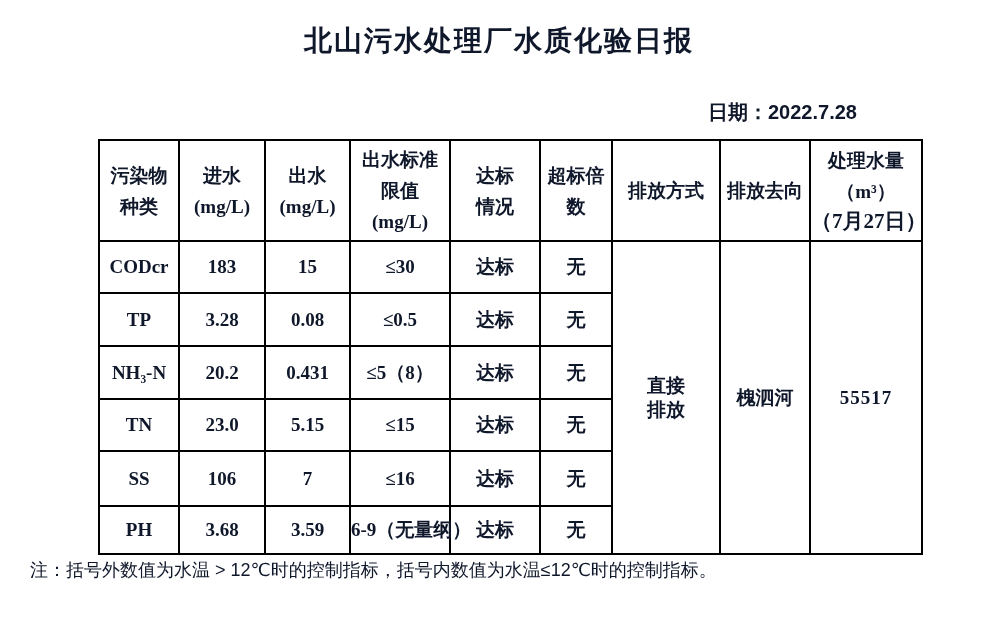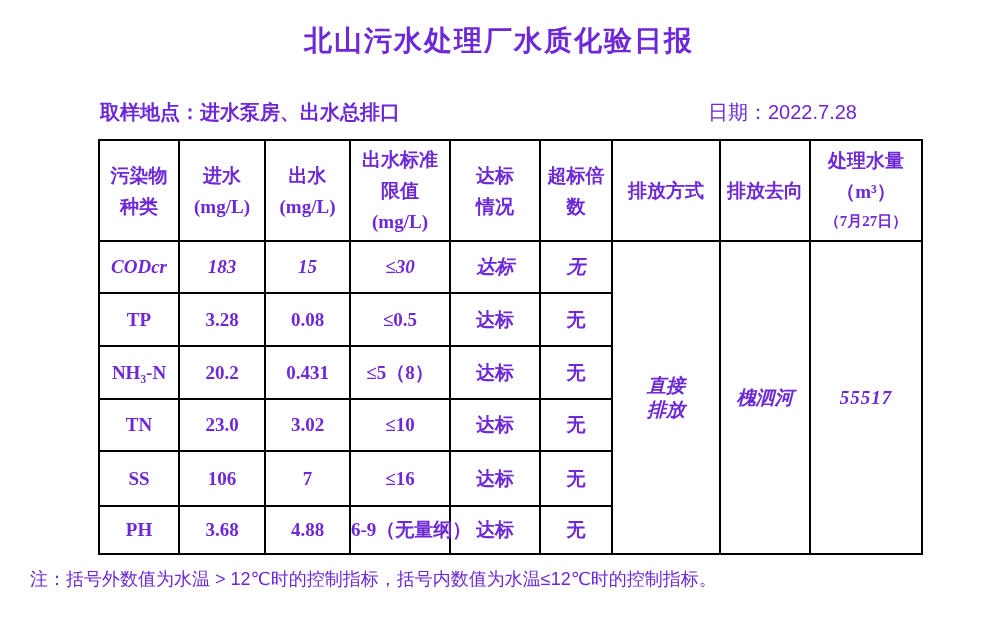--- a/index.html
+++ b/index.html
@@ -2,21 +2,21 @@
 <html><head>
 <meta charset="utf-8">
 <style>
   * { margin: 0; padding: 0; box-sizing: border-box; }
   html, body { background: #ffffff; }
   .page {
     position: relative;
     width: 998px;
     height: 622px;
     background: #ffffff;
-    color: #6d28d9;
+    color: #0f172a;
     font-family: "Liberation Serif", "DejaVu Serif", serif;
     overflow: hidden;
   }
   .title {
     position: absolute;
     top: 22px;
     left: 0;
     width: 100%;
     text-align: center;
     font-size: 28px;
@@ -30,21 +30,21 @@
     left: 100px;
     font-size: 20px;
     font-weight: 600;
     font-family: "Liberation Sans", "DejaVu Sans", sans-serif;
   }
   .meta-date {
     position: absolute;
     top: 99px;
     left: 708px;
     font-size: 20px;
-    font-weight: 400;
+    font-weight: 700;
     font-family: "Liberation Sans", "DejaVu Sans", sans-serif;
   }
   table.report {
     position: absolute;
     top: 139px;
     left: 98px;
     width: 823px;
     border-collapse: collapse;
     table-layout: fixed;
   }
@@ -57,53 +57,49 @@
     font-weight: 700;
     padding: 0;
   }
   table.report th {
     font-size: 19px;
   }
   table.report td {
     font-size: 19px;
   }
   tr.header-row { height: 101px; }
-  tr.r0 { height: 52px; font-style: italic; }
+  tr.r0 { height: 52px; }
   tr.r1 { height: 53px; }
   tr.r2 { height: 53px; margin-left: 25px; }
   tr.r3 { height: 52px; padding-left: 11px; }
   tr.r4 { height: 55px; }
   tr.r5 { height: 48px; }
   .hline { line-height: 31px; }
-  .hline-small { line-height: 29px; font-size: 15px; }
+  .hline-small { line-height: 29px; font-size: 21px; }
   .limit-small { font-size: 16px; }
   td.cell-discharge-method .dm-line { line-height: 24px; }
   td.cell-discharge-method .dm-line + .dm-line { }
   td.cell-destination { padding-bottom: 36px; }
   td.cell-volume { font-size: 30px; letter-spacing: 1px; }
   .note {
     position: absolute;
     top: 558px;
     left: 30px;
     font-size: 18px;
     font-weight: 500;
     font-family: "Liberation Sans", "DejaVu Sans", sans-serif;
-    margin-top: 9px;
   }
 </style>
 </head>
 <body>
 
 <div class="page">
 
   <div class="title">北山污水处理厂水质化验日报</div>
 
-  <div class="meta-location">
-    <span>取样地点：</span><span>进水泵房、出水总排口</span>
-  </div>
 
   <div class="meta-date">
     <span>日期：</span><span>2022.7.28</span>
   </div>
 
   <table class="report">
     <colgroup>
       <col style="width:80px">
         <col style="width:86px">
         <col style="width:85px">
@@ -181,37 +177,37 @@
         <td>NH₃-N</td>
         <td>20.2</td>
         <td>0.431</td>
         <td>≤5（8）</td>
         <td>达标</td>
         <td>无</td>
       </tr>
       <tr class="r3">
         <td>TN</td>
         <td>23.0</td>
-        <td>3.02</td>
-        <td>≤10</td>
+        <td>5.15</td>
+        <td>≤15</td>
         <td>达标</td>
         <td>无</td>
       </tr>
       <tr class="r4">
         <td>SS</td>
         <td>106</td>
         <td>7</td>
         <td>≤16</td>
         <td>达标</td>
         <td>无</td>
       </tr>
       <tr class="r5">
         <td>PH</td>
         <td>3.68</td>
-        <td>4.88</td>
+        <td>3.59</td>
         <td class="limit-small">6-9（无量纲）</td>
         <td>达标</td>
         <td>无</td>
       </tr>
     </tbody>
   </table>
 
   <div class="note">注：括号外数值为水温 &gt; 12℃时的控制指标，括号内数值为水温≤12℃时的控制指标。</div>
 
 </div>

